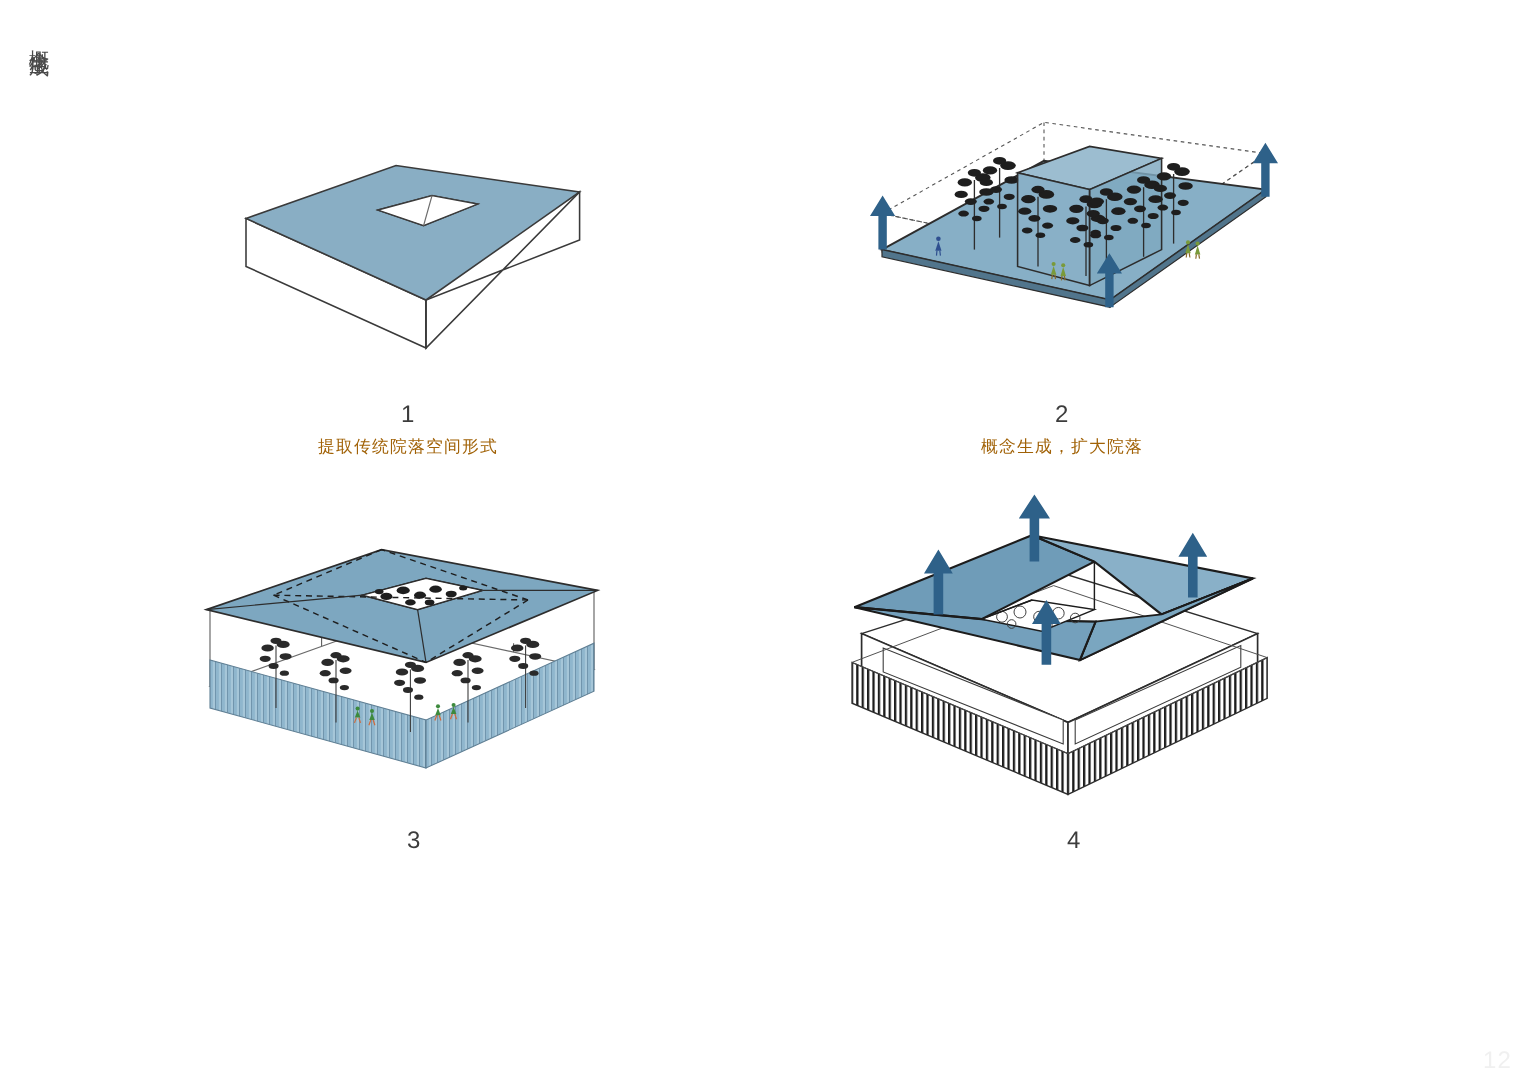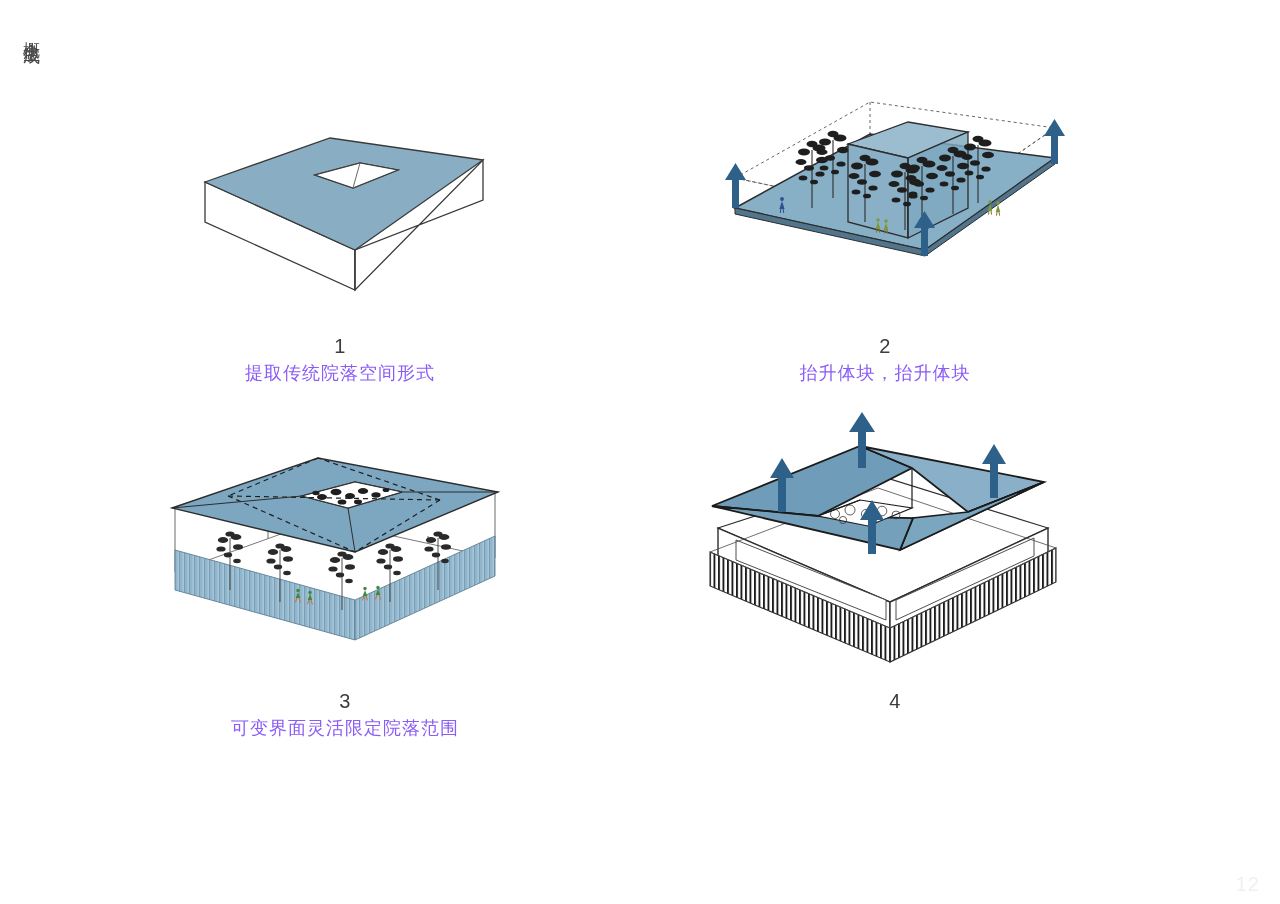--- a/index.html
+++ b/index.html
@@ -48,24 +48,24 @@
   .caption .step-num {
     display: block;
     font-size: 20px;
     line-height: 26px;
     letter-spacing: 0.5px;
     color: #3c3c3c;
     font-family: "Liberation Sans", sans-serif;
   }
   .caption .step-text {
     display: block;
-    font-size: 18px;
+    font-size: 14px;
     line-height: 28px;
     letter-spacing: 1px;
-    color: #8b5cf6;
+    color: #a16207;
     font-family: "DejaVu Sans", "Liberation Sans", sans-serif;
   }
 
   #panel1 { left: 150px; top: 120px;  width: 440px; }
   #panel2 { left: 700px; top: 100px;  width: 400px; }
   #panel3 { left: 150px; top: 450px;  width: 440px; }
   #panel4 { left: 700px; top: 420px;  width: 400px; }
 
   #cap1 { left: 150px; top: 333px; width: 380px; }
   #cap2 { left: 700px; top: 333px; width: 370px; }
@@ -185,21 +185,21 @@
     <g fill="#2e6189">
       <path d="M32,108 L32,80 L25,80 L35.5,63 L46,80 L39,80 L39,108 Z"></path>
       <path d="M221,156 L221,128 L214,128 L224.5,111 L235,128 L228,128 L228,156 Z"></path>
       <path d="M351,64 L351,36 L344,36 L354.5,19 L365,36 L358,36 L358,64 Z"></path>
     </g>
   </svg>
 </div>
 
 <div class="caption" id="cap2">
   <span class="step-num">2</span>
-  <span class="step-text">抬升体块，抬升体块</span>
+  <span class="step-text">概念生成，扩大院落</span>
 </div>
 
 <div class="panel" id="panel3">
   <svg class="figure" width="400" height="220" viewBox="0 0 400 220">
     <defs>
       <g id="tree3">
         <line x1="0" y1="0" x2="0" y2="-52" stroke="#3a3a3a" stroke-width="0.9"></line>
         <g fill="#2a2a2a">
           <ellipse cx="-7" cy="-50" rx="5.2" ry="3"></ellipse>
           <ellipse cx="6" cy="-53" rx="5.4" ry="3"></ellipse>
@@ -287,21 +287,20 @@
     <g stroke="#2d2d2d" stroke-width="1" fill="none">
       <line x1="22" y1="58" x2="152" y2="46"></line>
       <line x1="348" y1="42" x2="252" y2="42"></line>
       <line x1="205" y1="102" x2="198" y2="58"></line>
     </g>
   </svg>
 </div>
 
 <div class="caption" id="cap3">
   <span class="step-num">3</span>
-  <span class="step-text">可变界面灵活限定院落范围</span>
 </div>
 
 <div class="panel" id="panel4">
   <svg class="figure" width="400" height="260" viewBox="0 0 400 260">
     <defs>
       <pattern id="dark-slat" width="4.5" height="10" patternUnits="userSpaceOnUse">
         <rect x="0" y="0" width="4.5" height="10" fill="#ffffff"></rect>
         <rect x="0" y="0" width="1.9" height="10" fill="#1c1c1c"></rect>
       </pattern>
     </defs>

